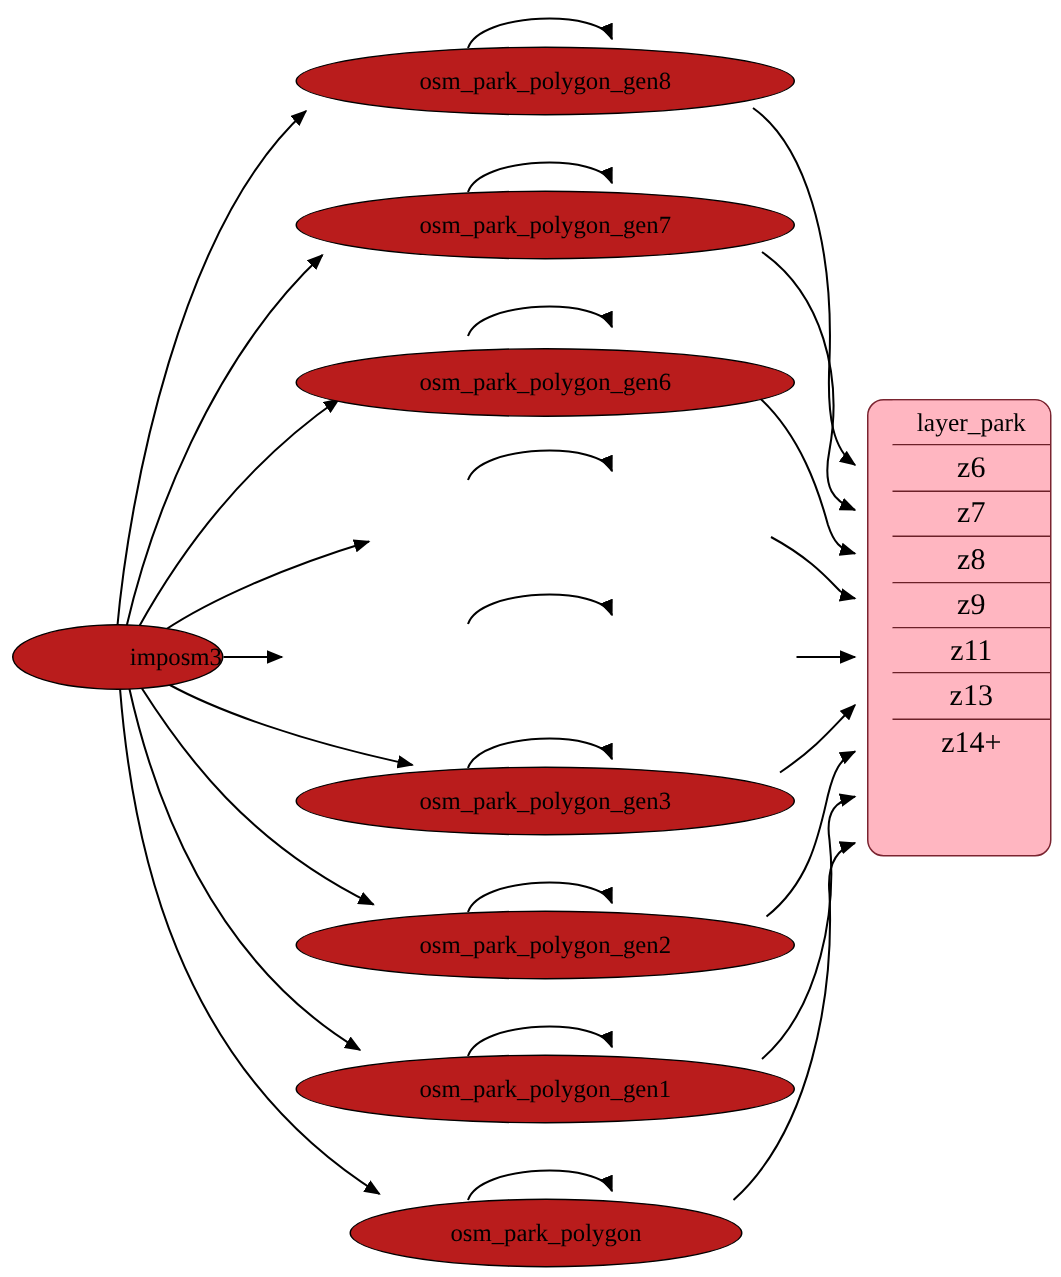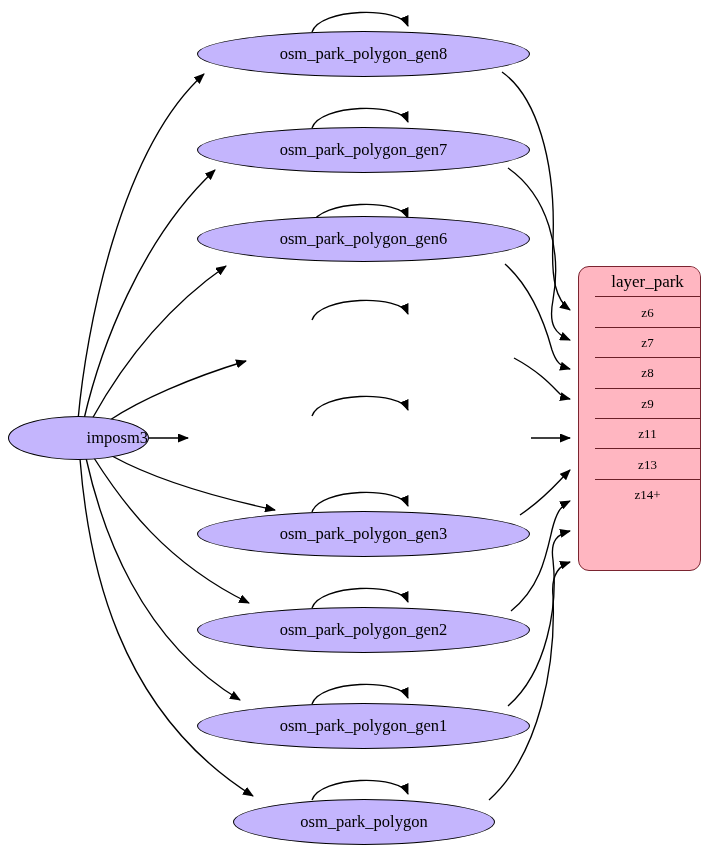--- a/index.html
+++ b/index.html
@@ -1,29 +1,29 @@
 <!DOCTYPE html>
 <html><head>
 <meta charset="utf-8">
 <style>
   html,body{margin:0;padding:0;background:#ffffff;}
   #stage{position:relative;width:707px;height:851px;background:#ffffff;
          font-family:"Liberation Serif","DejaVu Serif",serif;overflow:hidden;}
   #edges{position:absolute;left:0;top:0;width:707px;height:851px;}
   .node-ellipse{position:absolute;border:1.3px solid #000;border-radius:50%;
-       background:#c4b5fd;display:flex;align-items:center;justify-content:center;
+       background:#b91c1c;display:flex;align-items:center;justify-content:center;
        box-sizing:border-box;}
   .node-label{font-size:16.5px;color:#000;white-space:nowrap;line-height:1;}
   #table-node{position:absolute;left:578px;top:266px;width:123px;height:305px;
        border:1.4px solid #7a2430;border-radius:11px;background:#ffb6c1;
        box-sizing:border-box;overflow:hidden;padding-left:16px;}
   .trow{height:30.4px;display:flex;align-items:center;justify-content:center;
        box-sizing:border-box;border-bottom:1.4px solid #6b2028;background:#ffb6c1;}
   .trow:last-child{border-bottom:none;}
-  .trow span{font-size:13px;color:#000;line-height:1;}
+  .trow span{font-size:20px;color:#000;line-height:1;}
   #table-node .thead span{font-size:17px;}
 </style>
 </head>
 <body>
 
 <div id="stage">
 
   <svg id="edges" viewBox="0 0 707 851" xmlns="http://www.w3.org/2000/svg">
     <defs>
       <marker id="ah" markerWidth="11" markerHeight="9" refX="10" refY="4.5" orient="auto" markerUnits="userSpaceOnUse">
@@ -71,21 +71,21 @@
   <div class="node-ellipse" id="node-imposm3" style="left:8px;top:416px;width:141px;height:44px;justify-content:flex-end;">
     <span class="node-label">imposm3</span>
   </div>
 
   <div class="node-ellipse" style="left:197px;top:31px;width:333px;height:46px;">
     <span class="node-label">osm_park_polygon_gen8</span>
   </div>
   <div class="node-ellipse" style="left:197px;top:127px;width:333px;height:46px;text-align:center;">
     <span class="node-label">osm_park_polygon_gen7</span>
   </div>
-  <div class="node-ellipse" style="left:197px;top:216px;width:333px;height:46px;">
+  <div class="node-ellipse" style="left:197px;top:232px;width:333px;height:46px;">
     <span class="node-label">osm_park_polygon_gen6</span>
   </div>
   <div class="node-ellipse" style="left:197px;top:511px;width:333px;height:46px;text-align:right;">
     <span class="node-label">osm_park_polygon_gen3</span>
   </div>
   <div class="node-ellipse" style="left:197px;top:607px;width:333px;height:46px;">
     <span class="node-label">osm_park_polygon_gen2</span>
   </div>
   <div class="node-ellipse" style="left:197px;top:703px;width:333px;height:46px;">
     <span class="node-label">osm_park_polygon_gen1</span>

